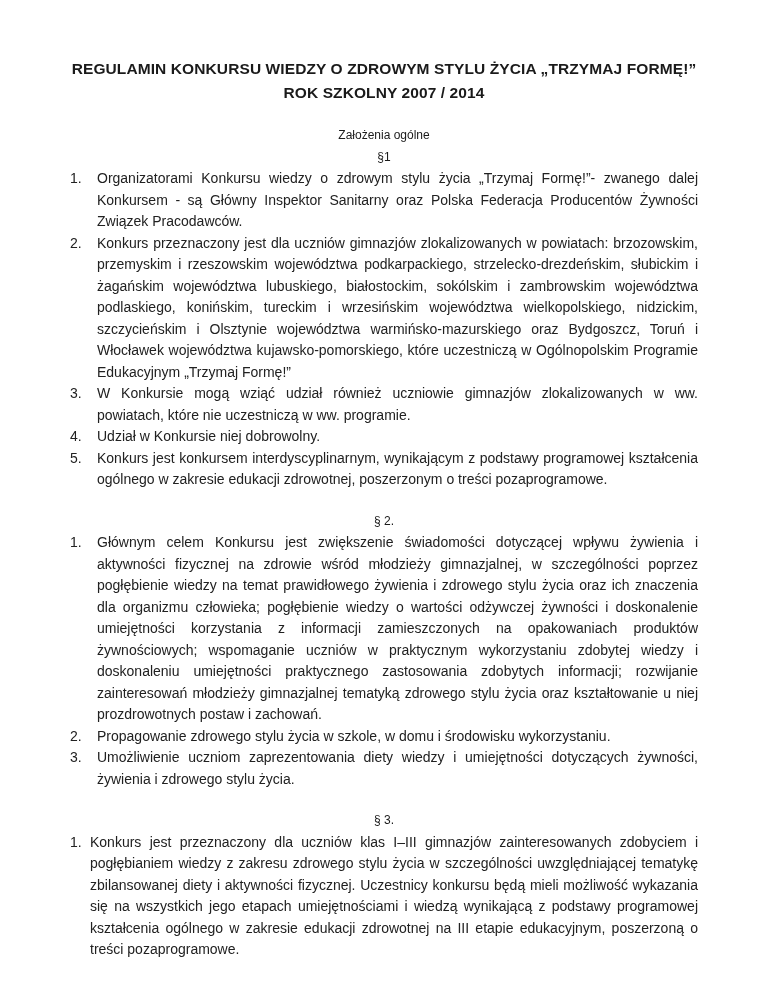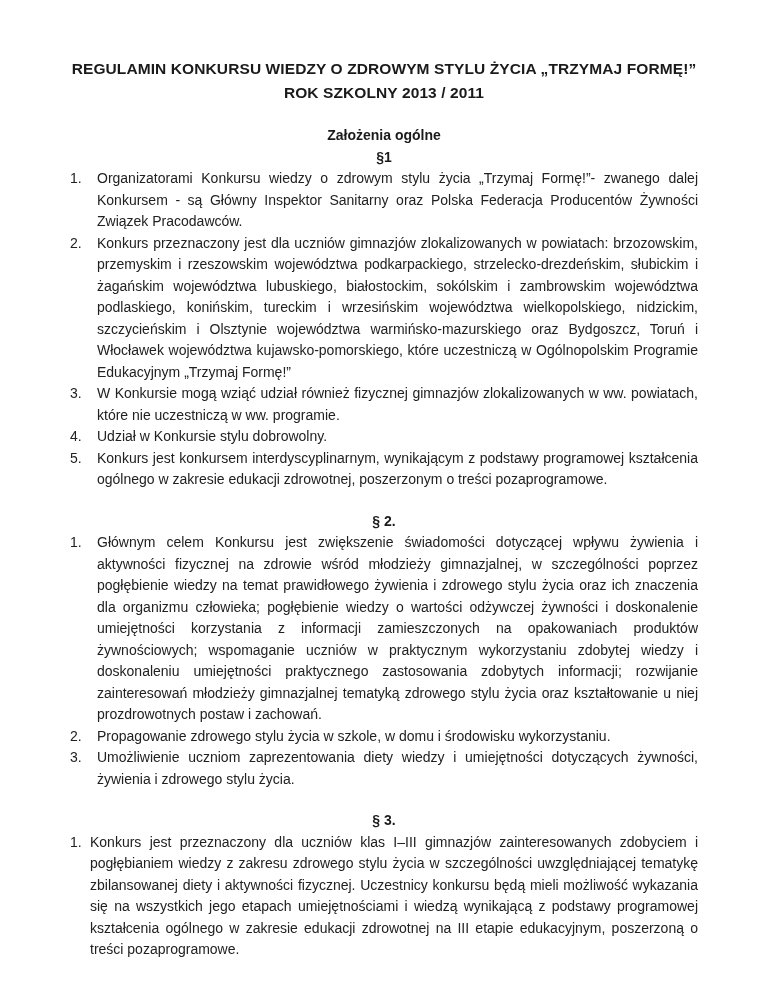--- a/index.html
+++ b/index.html
@@ -30,22 +30,22 @@
     line-height: 24px;
     color: #1a1a1a;
     letter-spacing: 0.1px;
   }
   .section {
     margin-top: 20px;
   }
   .section-heading,
   .section-mark {
     text-align: center;
-    font-weight: 700;
-    font-size: 14px;
+    font-weight: 400;
+    font-size: 12px;
     line-height: 21.5px;
     color: #1a1a1a;
   }
   .list {
     margin: 0;
     padding: 0;
   }
   .item {
     display: flex;
     align-items: flex-start;
@@ -62,42 +62,42 @@
     text-justify: inter-word;
   }
 </style>
 </head>
 <body>
 
 <div class="page">
 
   <div class="doc-title">
     <div>REGULAMIN KONKURSU WIEDZY O ZDROWYM STYLU ŻYCIA „TRZYMAJ FORMĘ!”</div>
-    <div>ROK SZKOLNY 2013 / 2011</div>
+    <div>ROK SZKOLNY 2007 / 2014</div>
   </div>
 
   <div class="section section-s1">
     <div class="section-heading">Założenia ogólne</div>
     <div class="section-mark">§1</div>
     <div class="list">
       <div class="item">
         <span class="marker">1.</span>
         <span class="text">Organizatorami Konkursu wiedzy o zdrowym stylu życia „Trzymaj Formę!”- zwanego dalej Konkursem - są Główny Inspektor Sanitarny oraz Polska Federacja Producentów Żywności Związek Pracodawców.</span>
       </div>
       <div class="item">
         <span class="marker">2.</span>
         <span class="text">Konkurs przeznaczony jest dla uczniów gimnazjów zlokalizowanych w powiatach: brzozowskim, przemyskim i rzeszowskim województwa podkarpackiego, strzelecko-drezdeńskim, słubickim i żagańskim województwa lubuskiego, białostockim, sokólskim i zambrowskim województwa podlaskiego, konińskim, tureckim i wrzesińskim województwa wielkopolskiego, nidzickim, szczycieńskim i Olsztynie województwa warmińsko-mazurskiego oraz Bydgoszcz, Toruń i Włocławek województwa kujawsko-pomorskiego, które uczestniczą w Ogólnopolskim Programie Edukacyjnym „Trzymaj Formę!”</span>
       </div>
       <div class="item">
         <span class="marker">3.</span>
-        <span class="text">W Konkursie mogą wziąć udział również fizycznej gimnazjów zlokalizowanych w ww. powiatach, które nie uczestniczą w ww. programie.</span>
+        <span class="text">W Konkursie mogą wziąć udział również uczniowie gimnazjów zlokalizowanych w ww. powiatach, które nie uczestniczą w ww. programie.</span>
       </div>
       <div class="item">
         <span class="marker">4.</span>
-        <span class="text">Udział w Konkursie stylu dobrowolny.</span>
+        <span class="text">Udział w Konkursie niej dobrowolny.</span>
       </div>
       <div class="item">
         <span class="marker">5.</span>
         <span class="text">Konkurs jest konkursem interdyscyplinarnym, wynikającym z podstawy programowej kształcenia ogólnego w zakresie edukacji zdrowotnej, poszerzonym o treści pozaprogramowe.</span>
       </div>
     </div>
   </div>
 
   <div class="section section-s2">
     <div class="section-mark">§ 2.</div>

